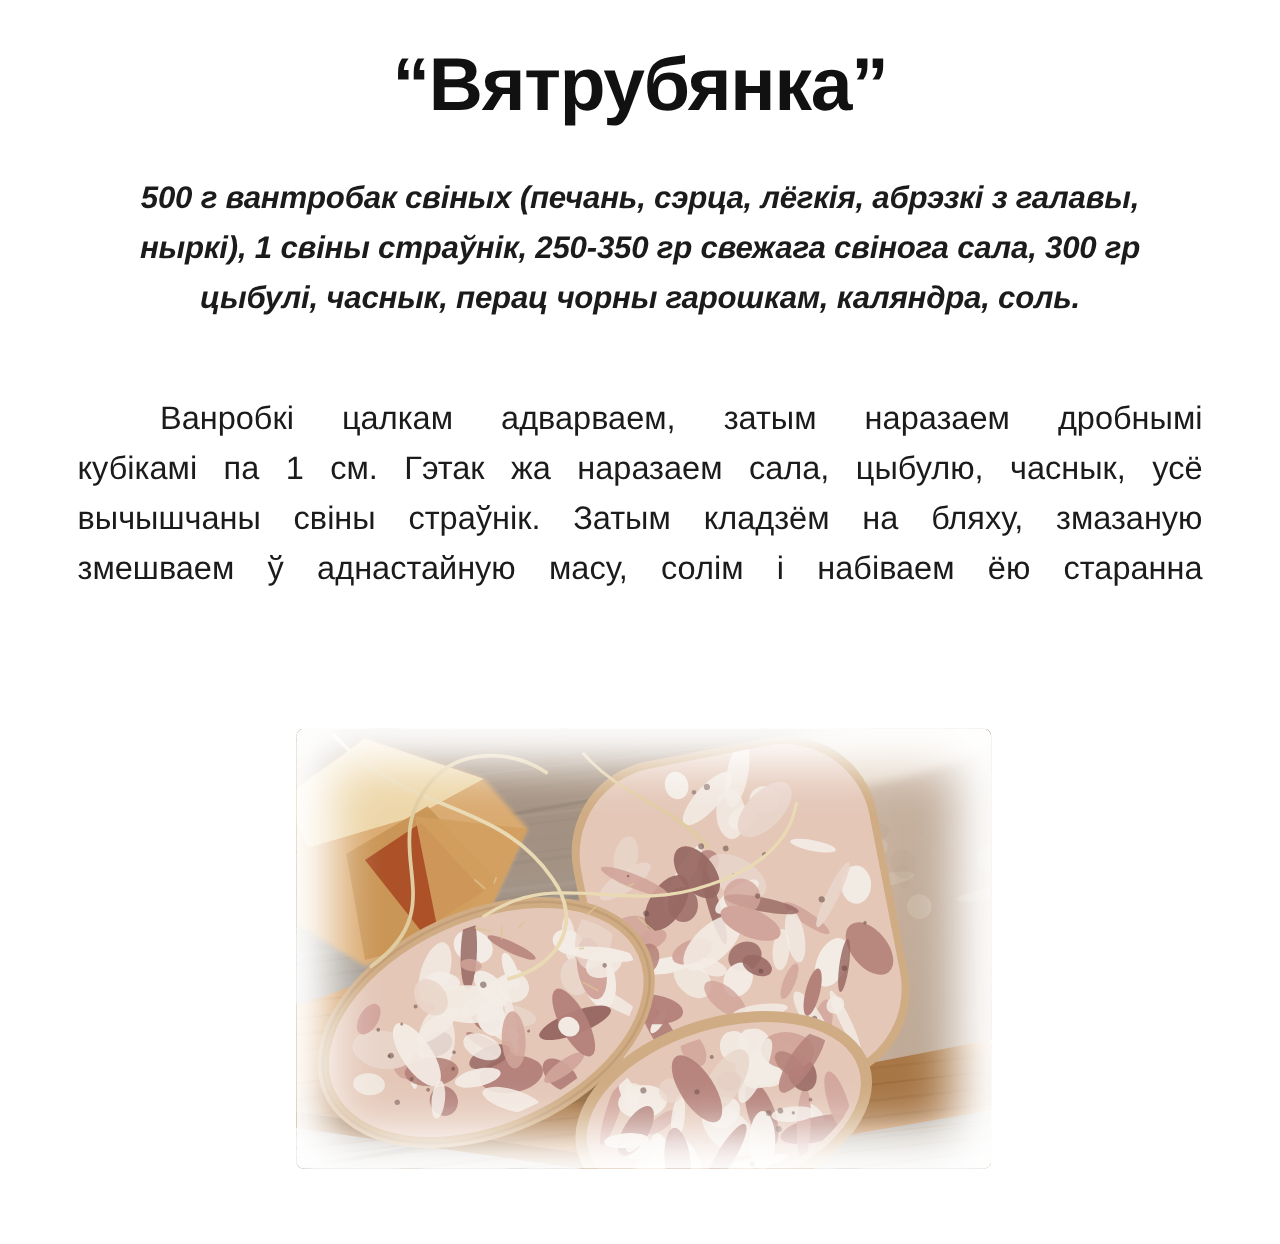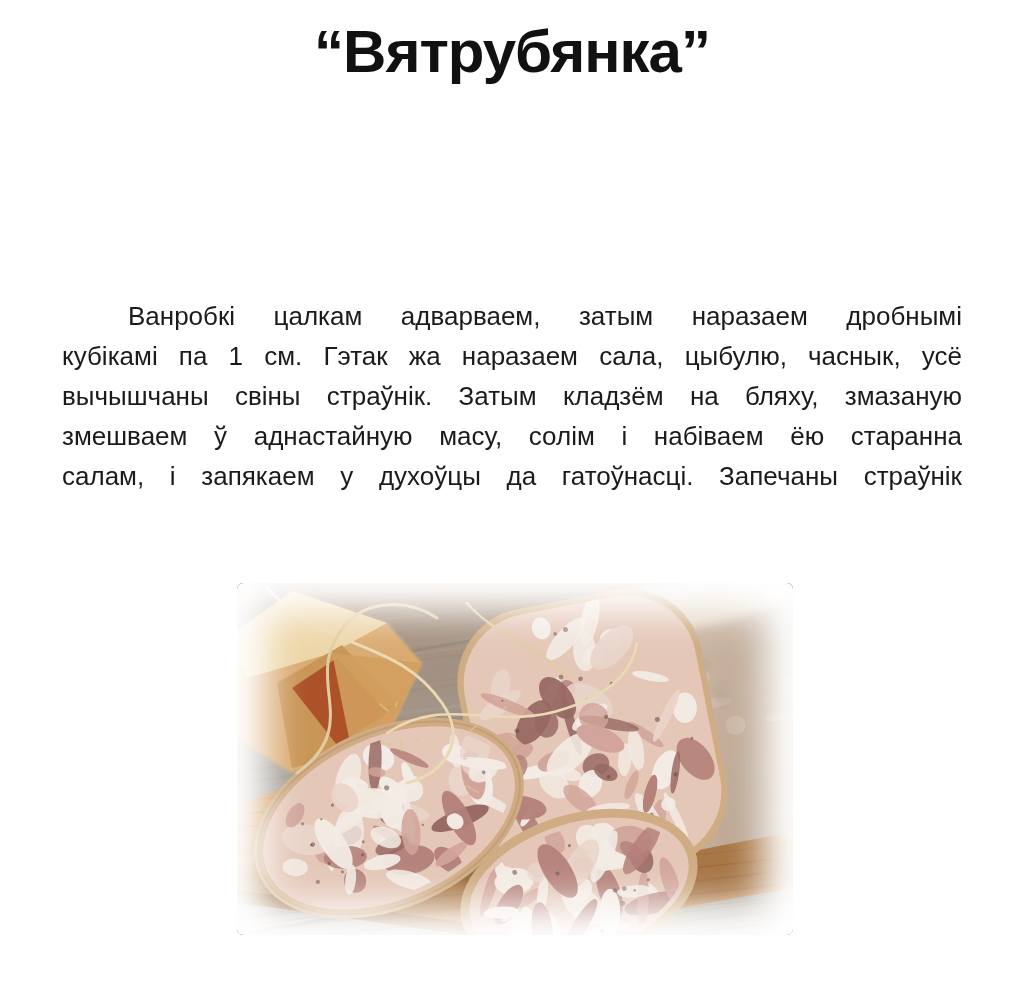--- a/index.html
+++ b/index.html
@@ -5,68 +5,72 @@
   html,body{margin:0;padding:0;background:#ffffff;}
   .page{
     position:relative;
     width:1024px;height:995px;
     background:#ffffff;
     overflow:hidden;
     font-family:"Liberation Sans", sans-serif;
     color:#1b1b1b;
   }
   .title{
-    position:absolute;left:0;top:16px;width:1024px;
+    position:absolute;left:0;top:32px;width:1024px;
     text-align:center;
     font-size:60px;font-weight:bold;line-height:1.2;
     letter-spacing:-1px;
     color:#111;
   }
   .ingredients{
     position:absolute;left:52px;top:138px;width:920px;
   }
   .ing-line{
     font-size:25px;font-style:italic;font-weight:bold;
     line-height:40px;text-align:center;white-space:nowrap;
     letter-spacing:-0.2px;
   }
   .bodytext{
     position:absolute;left:62px;top:296px;width:900px;
   }
   .body-line{
     font-size:26px;line-height:40px;
     text-align:justify;text-align-last:justify;
   }
-  .body-line.first{ text-indent:66px; }
+  .body-line.first{ text-indent:66px;margin-top:18px; }
   .body-line.last{ text-align:left;text-align-last:left; }
   .photo{
     position:absolute;left:237px;top:583px;width:556px;height:352px;
     border-radius:6px;overflow:hidden;
   }
   .photo svg{display:block;}
   .photo::after{
     content:"";position:absolute;inset:0;border-radius:6px;
     box-shadow:inset 0 0 38px 30px #ffffff;
     pointer-events:none;
   }
 </style>
 </head>
 <body>
 
 <div class="page">
 
   <div class="title">“Вятрубянка”</div>
 
+  <div class="ingredients">
+      <div class="ing-line">500 г вантробак свіных (печань, сэрца, лёгкія, абрэзкі з галавы,</div>
+      <div class="ing-line">ныркі), 1 свіны страўнік, 250-350 гр свежага свінога сала, 300 гр</div>
+      <div class="ing-line">цыбулі, часнык, перац чорны гарошкам, каляндра, соль.</div>
+    </div>
 
   <div class="bodytext">
       <div class="body-line first">Ванробкі цалкам адварваем, затым наразаем дробнымі</div>
       <div class="body-line">кубікамі па 1 см. Гэтак жа наразаем сала, цыбулю, часнык, усё</div>
       <div class="body-line">вычышчаны свіны страўнік. Затым кладзём на бляху, змазаную</div>
       <div class="body-line">змешваем ў аднастайную масу, солім і набіваем ёю старанна</div>
-      <div class="body-line">салам, і запякаем у духоўцы да гатоўнасці. Запечаны страўнік</div>
     </div>
 
   <div class="photo">
     <svg id="photo-svg" width="556" height="352" viewBox="0 0 556 352" xmlns="http://www.w3.org/2000/svg">
         <defs>
           <filter id="blur4" x="-40%" y="-40%" width="180%" height="180%">
             <feGaussianBlur stdDeviation="4"></feGaussianBlur>
           </filter>
           <filter id="blur2" x="-40%" y="-40%" width="180%" height="180%">
             <feGaussianBlur stdDeviation="1.6"></feGaussianBlur>

